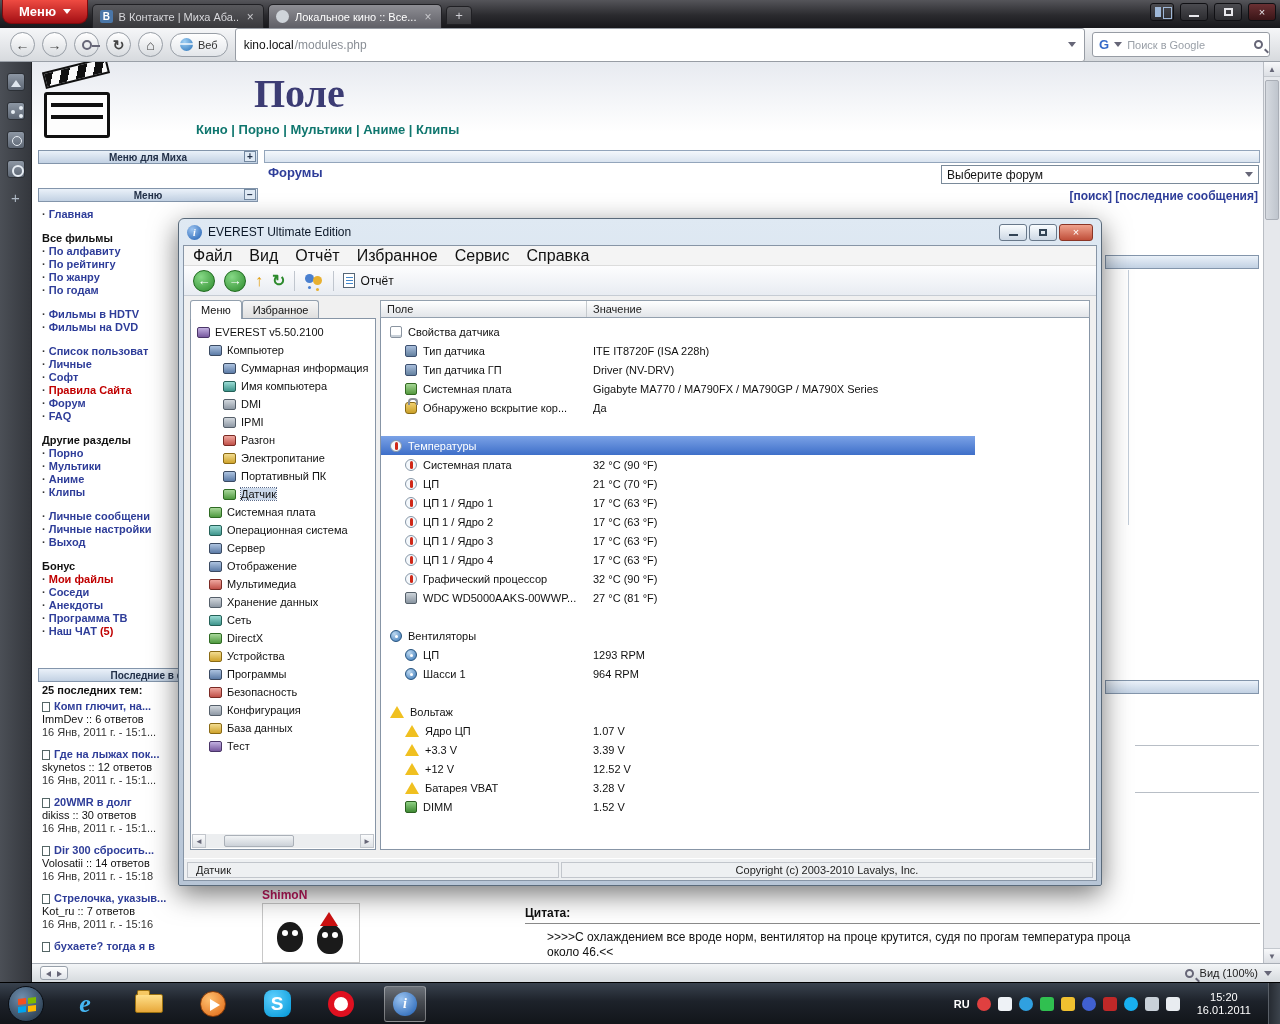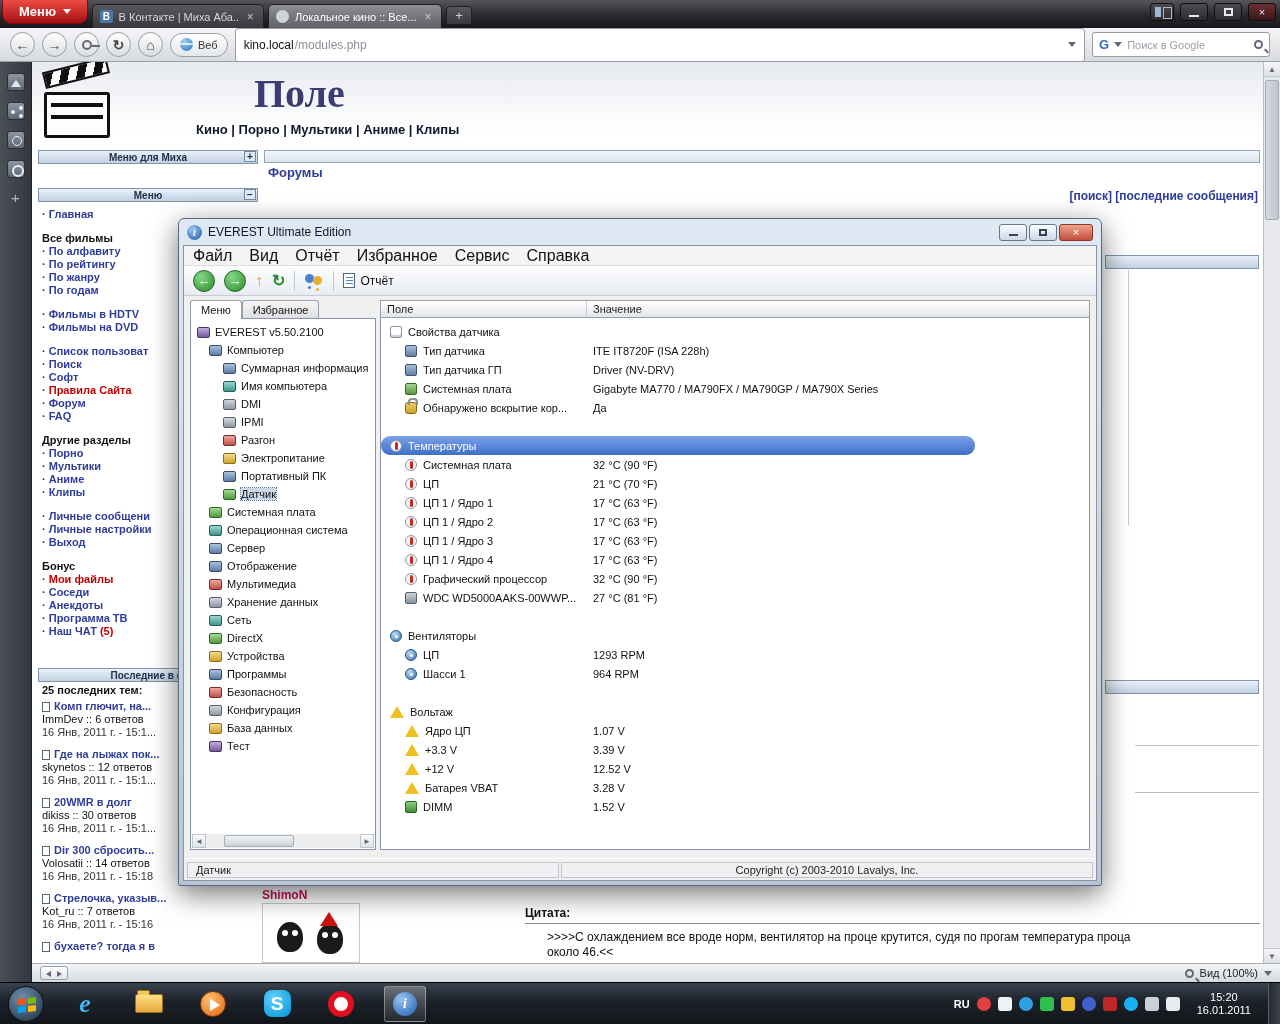--- a/index.html
+++ b/index.html
@@ -75,21 +75,21 @@
 
   
   .page { position:absolute; left:32px; top:62px; width:1231px; height:901px; background:#fff; overflow:hidden; }
   .pg-head-band { position:absolute; left:0; top:0; width:1231px; height:88px; background:linear-gradient(#e7eaf0,#ffffff 80%); }
   .clapper { position:absolute; left:12px; top:4px; width:76px; height:78px; }
   .clap-top { position:absolute; left:2px; top:6px; width:66px; height:17px; border:2px solid #101010;
     background:repeating-linear-gradient(115deg,#101010 0 8px,#fafafa 8px 16px); transform:rotate(-14deg); transform-origin:left bottom; }
   .clap-body { position:absolute; left:0; top:26px; width:66px; height:46px; border:3px solid #101010; border-radius:3px; background:#fdfdfd; }
   .clap-body::before { content:""; position:absolute; left:4px; top:8px; width:52px; height:4px; background:#101010; box-shadow:0 12px 0 #101010; }
   .site-title { position:absolute; left:222px; top:8px; font-family:"Liberation Serif",serif; font-size:40px; font-weight:bold; color:#3c3c74; }
-  .site-nav { position:absolute; left:132px; top:60px; font-size:13px; font-weight:bold; color:#0f172a;padding-left:32px; }
+  .site-nav { position:absolute; left:132px; top:60px; font-size:13px; font-weight:bold; color:#0f766e;padding-left:32px; }
 
   .hbar { position:absolute; height:14px; width:220px; background:linear-gradient(#eaf1f9,#c2d1e3);
     border:1px solid #8395ab; font-size:10px; font-weight:bold; color:#223048;
     display:flex; align-items:center; justify-content:center; }
   .hbar .hbtn { position:absolute; right:1px; top:0px; width:12px; height:11px; border:1px solid #7388a0;
     background:#dfe9f4; font-size:10px; line-height:9px; text-align:center; color:#223048; }
   .thinbar { position:absolute; left:232px; top:88px; width:996px; height:13px;
     background:linear-gradient(#f4f8fc,#d9e3ef); border:1px solid #93a5bb; }
 
   .forums-title { position:absolute; left:236px; top:103px; font-size:13px; font-weight:bold; color:#2e3d99; }
@@ -193,21 +193,21 @@
 
   .ev-right { position:absolute; left:196px; right:6px; top:54px; bottom:30px; }
   .ev-colhead { height:18px; display:flex; background:linear-gradient(#ffffff,#e2e5e9); border:1px solid #93a0ae; font-size:11px; color:#222; }
   .ch-f { width:206px; border-right:1px solid #c6cace; padding:2px 6px 0; }
   .ch-v { flex:1; padding:2px 6px 0; }
   .ev-report { position:absolute; left:0; right:0; top:18px; bottom:0; background:#fff; border:1px solid #8795a6; border-top:none; padding-top:4px; overflow:hidden; }
   .rrow { position:relative; height:19px; display:flex; align-items:center; font-size:11px; color:#111; white-space:nowrap; }
   .rrow .rv { position:absolute; left:212px; }
   .rrow .ri { margin:0 6px 0 24px; }
   .rrow.rhead .ri { margin-left:9px; }
-  .rrow.sel { width:594px; background:linear-gradient(#7ba2e6,#3e6fc9); color:#fff; border-radius:9px; }
+  .rrow.sel { width:594px; background:linear-gradient(#7ba2e6,#3e6fc9); color:#fff; border-radius:0; }
   .rspacer { height:19px; }
   .ri { width:12px; height:12px; flex:none; border-radius:2px; }
   .ri-sec { background:#fff; border:1px solid #8a94a0; box-shadow:inset 0 -2px 0 #c8d0d8; }
   .ri-chip { background:linear-gradient(#a9bedc,#64819f); border:1px solid #3c5070; }
   .ri-board { background:linear-gradient(#a5d695,#55993f); border:1px solid #336a22; }
   .ri-lock { background:linear-gradient(#f0d070,#caa028); border:1px solid #8a6a14; border-radius:3px; position:relative; }
   .ri-lock::before { content:""; position:absolute; left:2px; top:-5px; width:6px; height:5px; border:2px solid #8a8f96; border-bottom:none; border-radius:4px 4px 0 0; }
   .ri-temp { background:#f4f8fc; border:1px solid #90a; border-color:#8898a8; border-radius:6px; position:relative; }
   .ri-temp::before { content:""; position:absolute; left:4px; top:1px; width:3px; height:8px; background:#d02818; border-radius:2px; }
   .ri-fan { border-radius:50%; background:radial-gradient(circle at 35% 30%,#bcd8f0,#3a78b8); border:1px solid #24527e; position:relative; }
@@ -333,38 +333,42 @@
     <div class="site-title">Поле</div>
     <div class="site-nav">Кино | Порно | Мультики | Аниме | Клипы</div>
 
     <div class="hbar" style="left:6px; top:88px;">
       <span>Меню для Миха</span>
       <span class="hbtn">+</span>
     </div>
     <div class="thinbar"></div>
 
     <div class="forums-title">Форумы</div>
+    <div class="forum-select">
+      <span>Выберите форум</span>
+      <span class="dd-arrow"></span>
+    </div>
     <div class="forum-links">[поиск] [последние сообщения]</div>
 
     <div class="hbar" style="left:6px; top:126px;">
       <span>Меню</span>
       <span class="hbtn">−</span>
     </div>
 
     <div class="menu-list">
       <div class="mi link">Главная</div>
       <div class="mi head gap">Все фильмы</div>
       <div class="mi link">По алфавиту</div>
       <div class="mi link">По рейтингу</div>
       <div class="mi link">По жанру</div>
       <div class="mi link">По годам</div>
       <div class="mi link gap">Фильмы в HDTV</div>
       <div class="mi link">Фильмы на DVD</div>
       <div class="mi link gap">Список пользоват</div>
-      <div class="mi link">Поиск</div>
+      <div class="mi link">Личные</div>
       <div class="mi link">Софт</div>
       <div class="mi red">Правила Сайта</div>
       <div class="mi link">Форум</div>
       <div class="mi link">FAQ</div>
       <div class="mi head gap">Другие разделы</div>
       <div class="mi link">Порно</div>
       <div class="mi link">Мультики</div>
       <div class="mi link">Аниме</div>
       <div class="mi link">Клипы</div>
       <div class="mi link gap">Личные сообщени</div>

